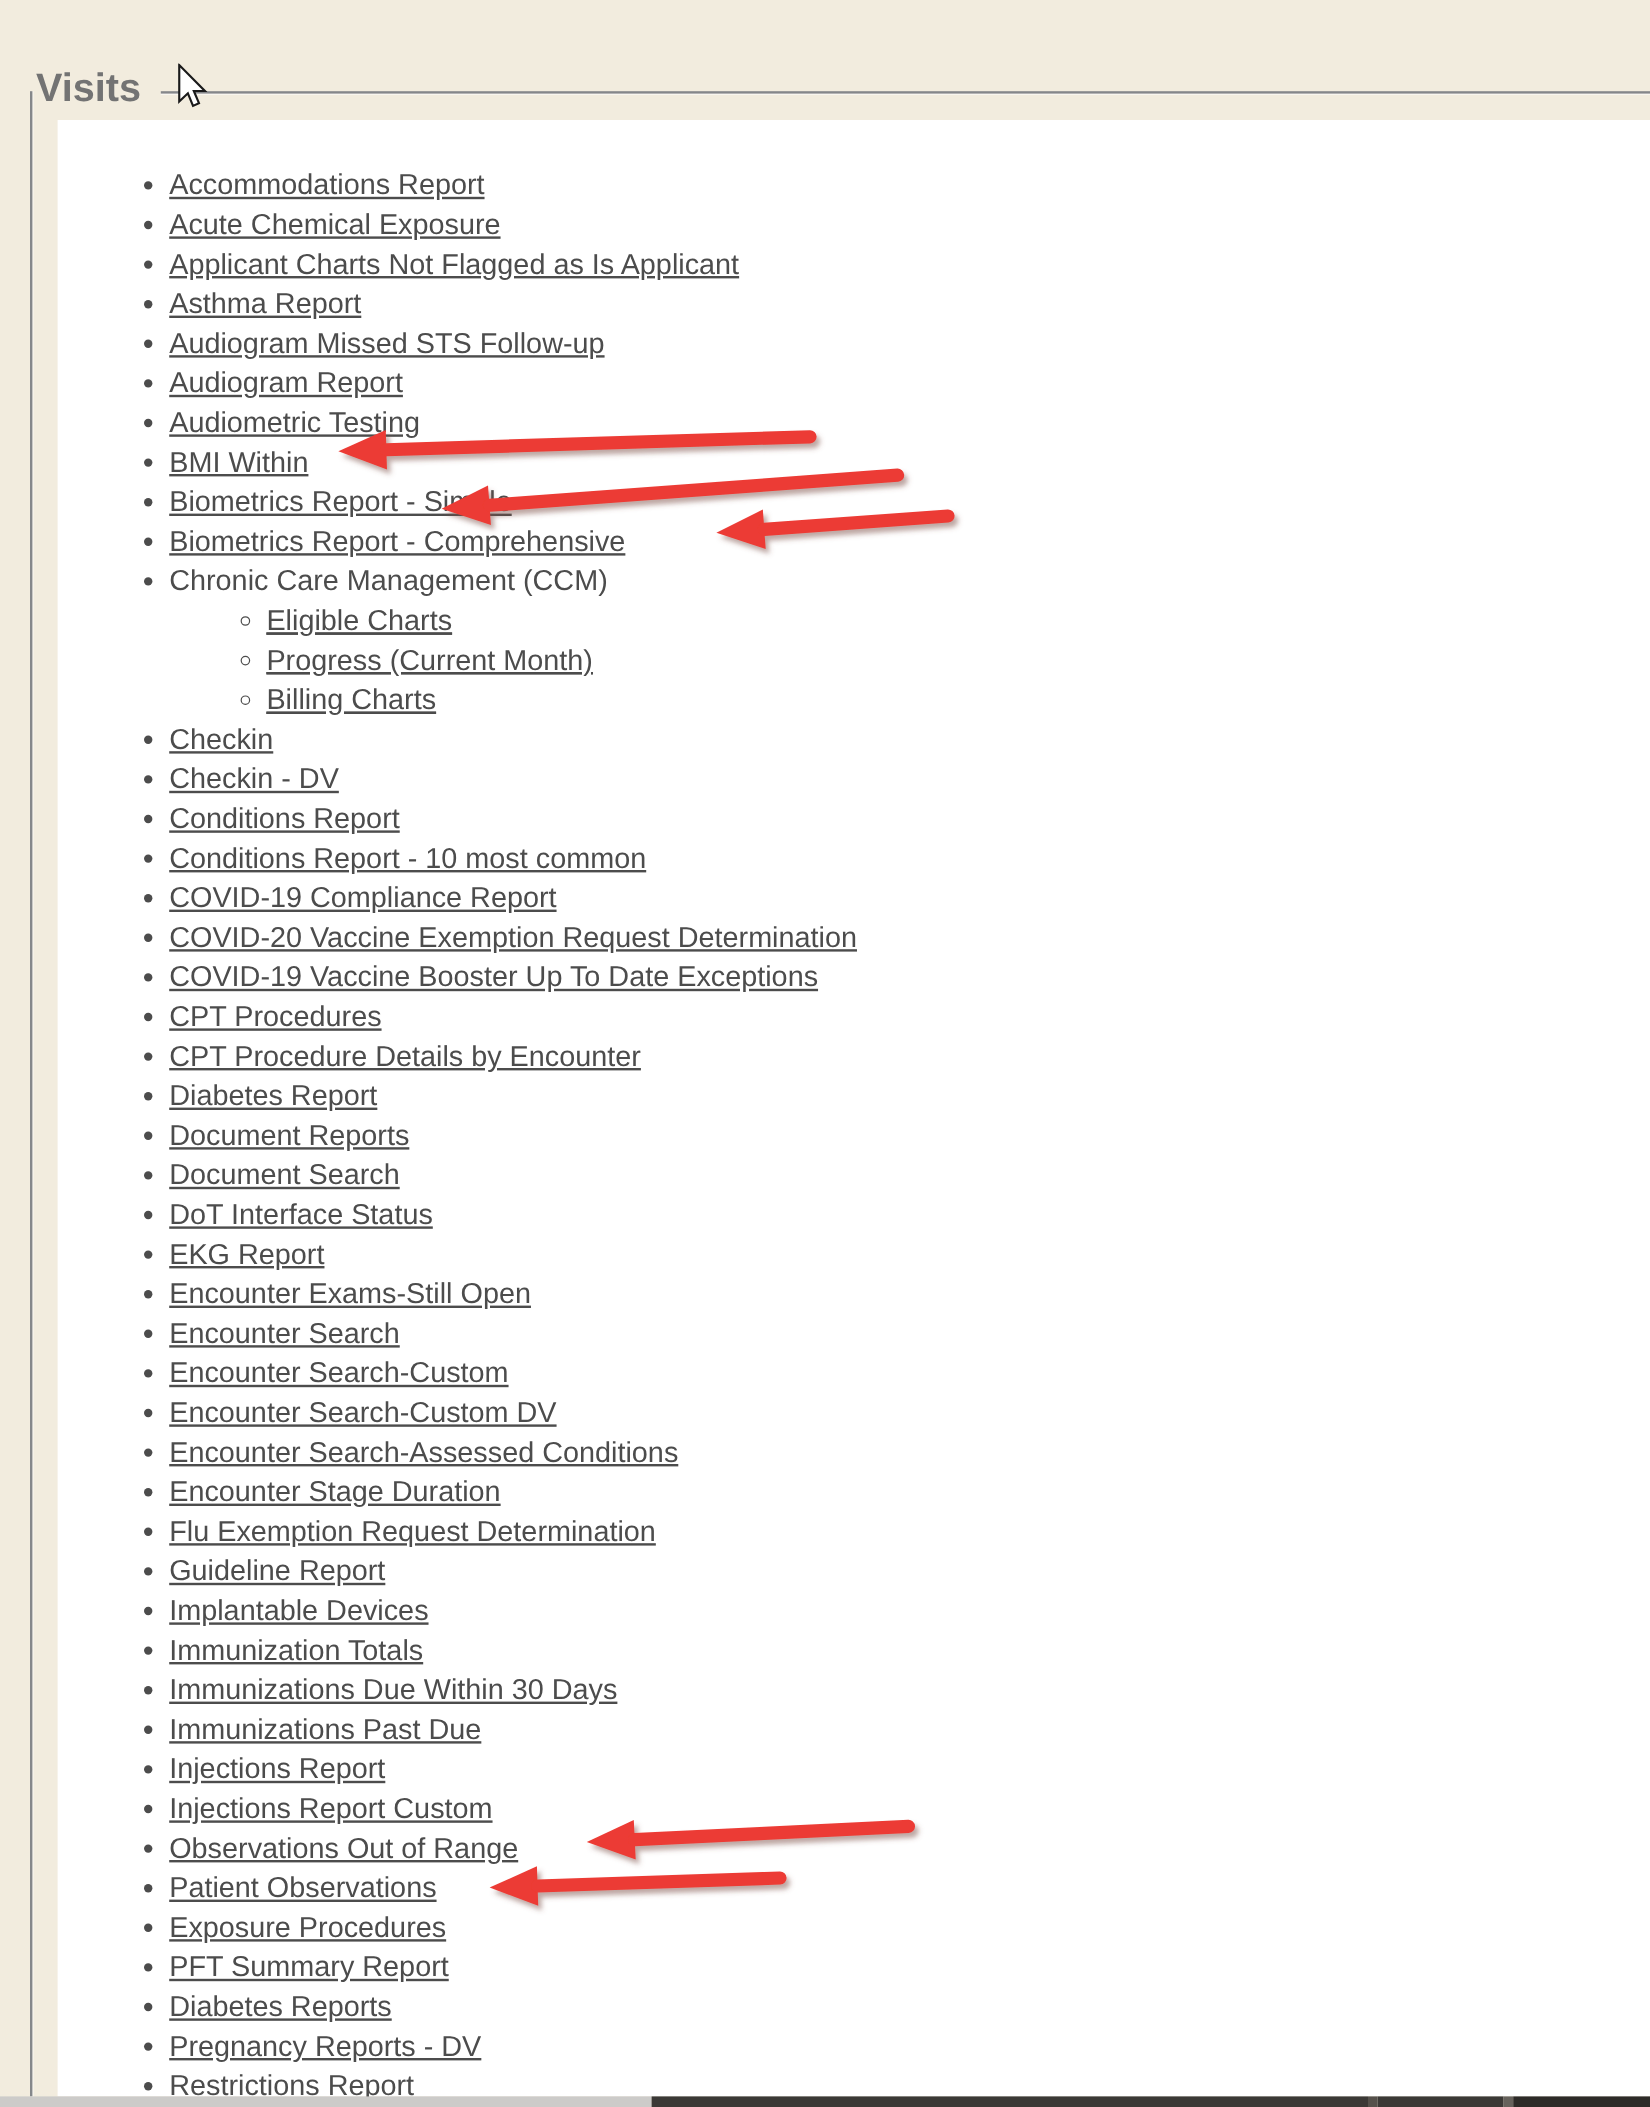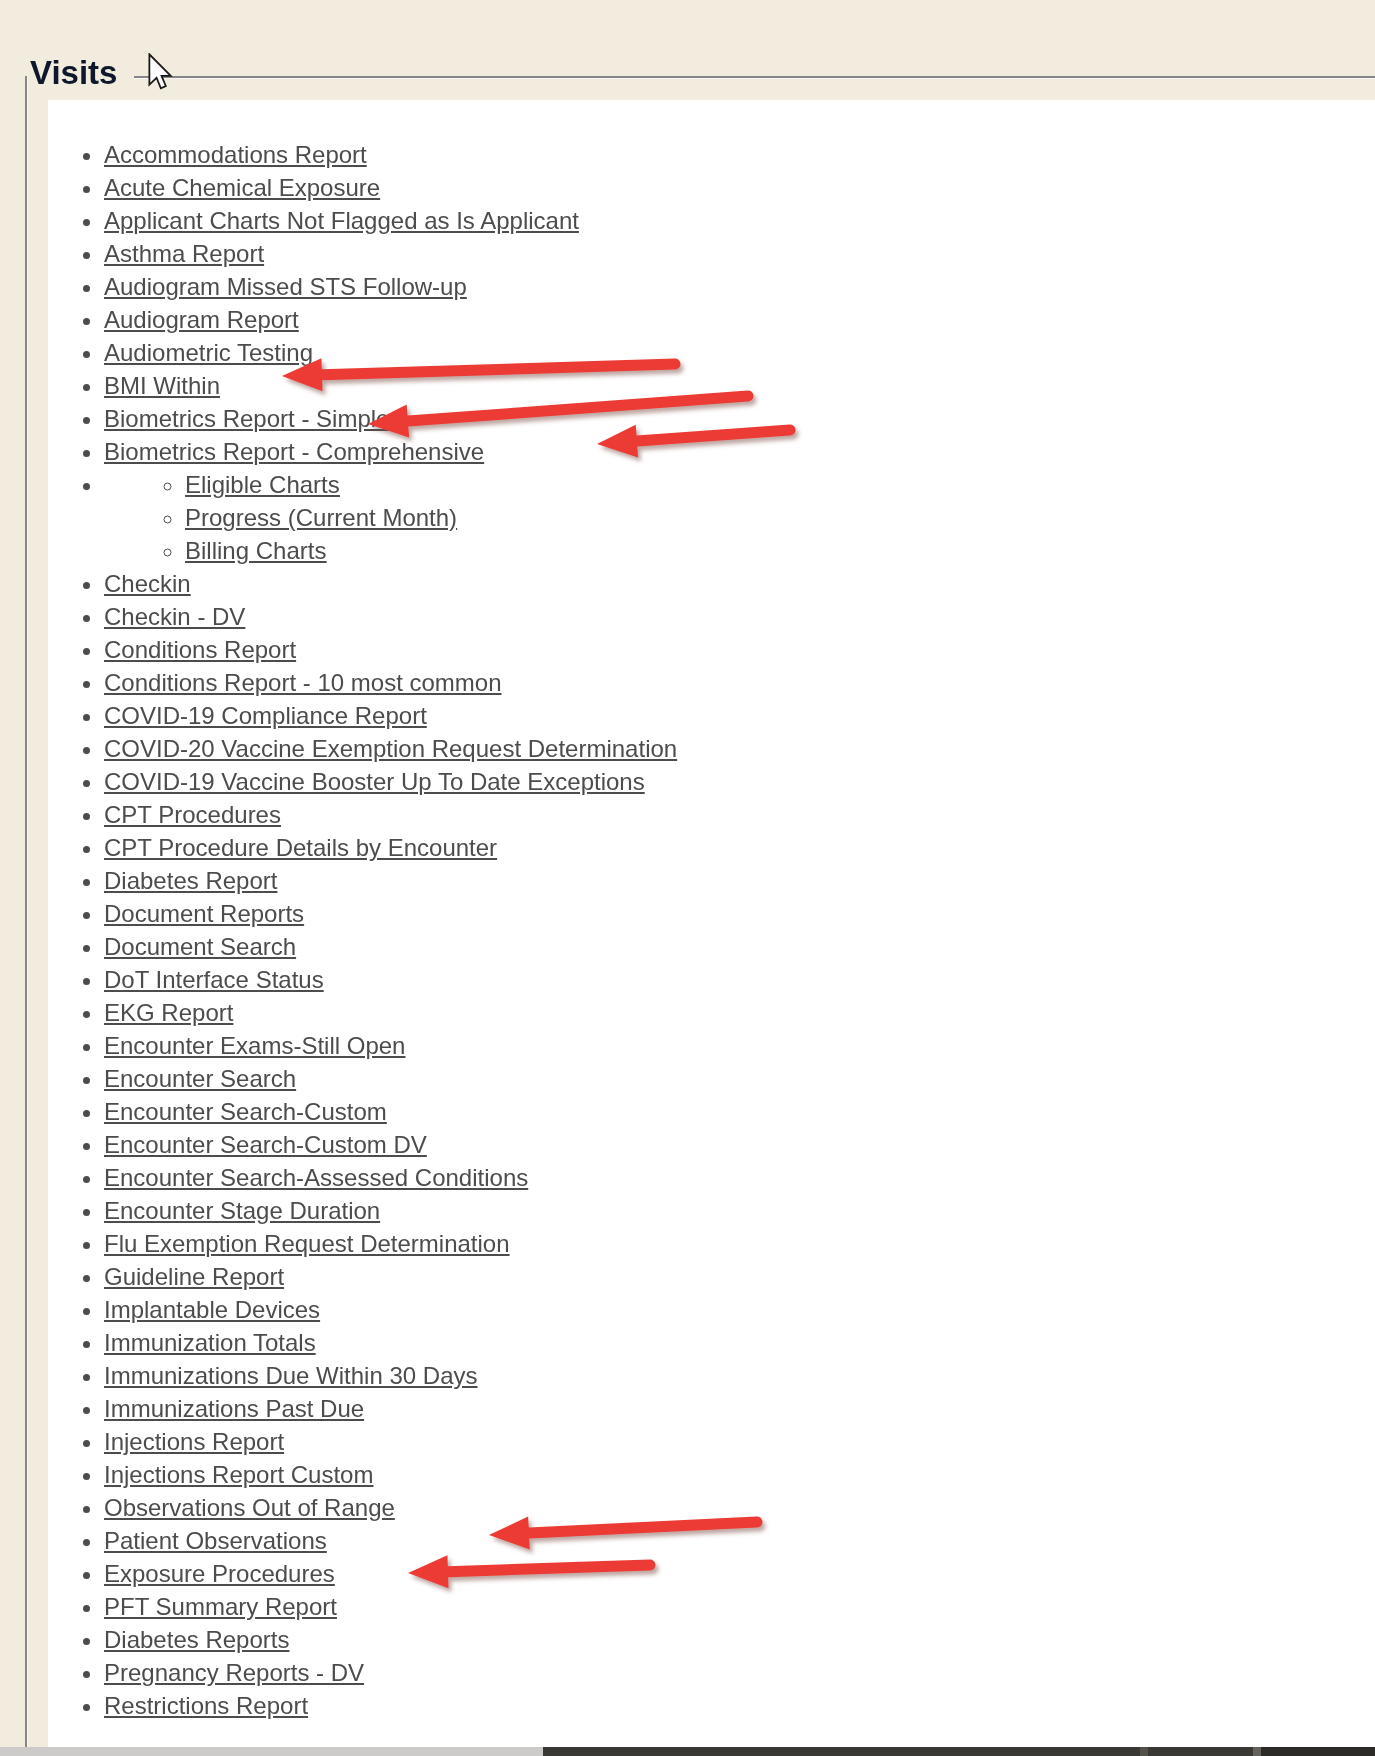--- a/index.html
+++ b/index.html
@@ -5,40 +5,41 @@
   html,body{margin:0;padding:0;}
   body{
     width:1375px;height:1756px;
     background:#F2ECDE;
     font-family:"Liberation Sans", sans-serif;
     overflow:hidden;
     position:relative;
   }
   .legend{
     position:absolute;left:30px;top:56px;
-    font-size:33px;font-weight:bold;color:#0f172a;
+    font-size:33px;font-weight:bold;color:#737373;
     line-height:1;
     z-index:3;
   }
   .top-border{
     position:absolute;left:134px;right:0;top:76px;height:2px;
     background:#85878A;
     box-shadow:0 1px 0 rgba(255,255,255,0.65);
     z-index:1;
   }
   .left-border{
     position:absolute;left:25px;top:76px;width:2px;height:1671px;
     background:#85878A;
     box-shadow:1px 0 0 rgba(255,255,255,0.5);
     z-index:1;
   }
   .panel{
     position:absolute;left:48px;top:100px;right:0;height:1647px;
     background:#FFFFFF;
     z-index:2;
+    padding-left:37px;
   }
   ul.report-list{
     margin:0;
     padding:38px 10px 0 56px;
     list-style:disc outside;
     font-size:24px;
     line-height:33px;
     color:#4C4C4C;
   }
   ul.report-list li{color:#4C4C4C;}
@@ -79,21 +80,21 @@
       <li><a href="#">Accommodations Report</a></li>
       <li><a href="#">Acute Chemical Exposure</a></li>
       <li><a href="#">Applicant Charts Not Flagged as Is Applicant</a></li>
       <li><a href="#">Asthma Report</a></li>
       <li><a href="#">Audiogram Missed STS Follow-up</a></li>
       <li><a href="#">Audiogram Report</a></li>
       <li><a href="#">Audiometric Testing</a></li>
       <li><a href="#">BMI Within</a></li>
       <li><a href="#">Biometrics Report - Simple</a></li>
       <li><a href="#">Biometrics Report - Comprehensive</a></li>
-      <li><ul class="sub">
+      <li><span>Chronic Care Management (CCM)</span><ul class="sub">
           <li><a href="#">Eligible Charts</a></li>
           <li><a href="#">Progress (Current Month)</a></li>
           <li><a href="#">Billing Charts</a></li>
         </ul></li>
       <li><a href="#">Checkin</a></li>
       <li><a href="#">Checkin - DV</a></li>
       <li><a href="#">Conditions Report</a></li>
       <li><a href="#">Conditions Report - 10 most common</a></li>
       <li><a href="#">COVID-19 Compliance Report</a></li>
       <li><a href="#">COVID-20 Vaccine Exemption Request Determination</a></li>

